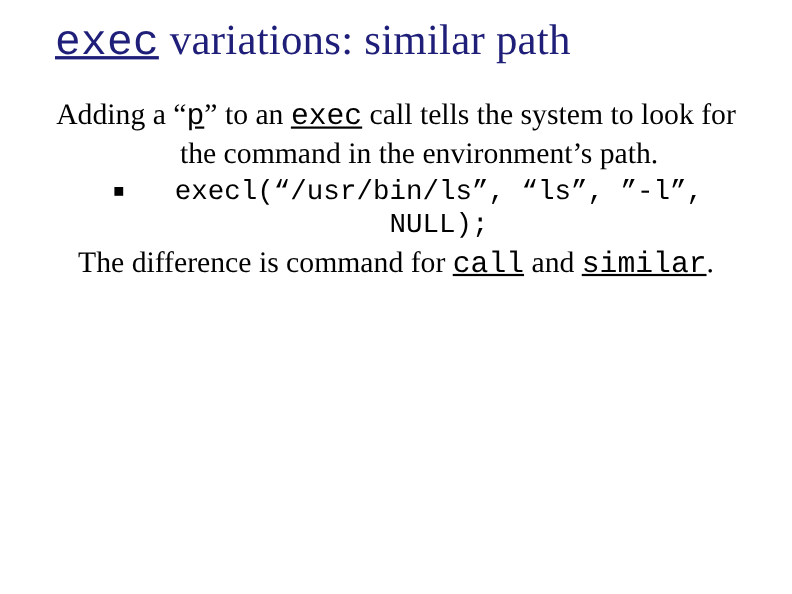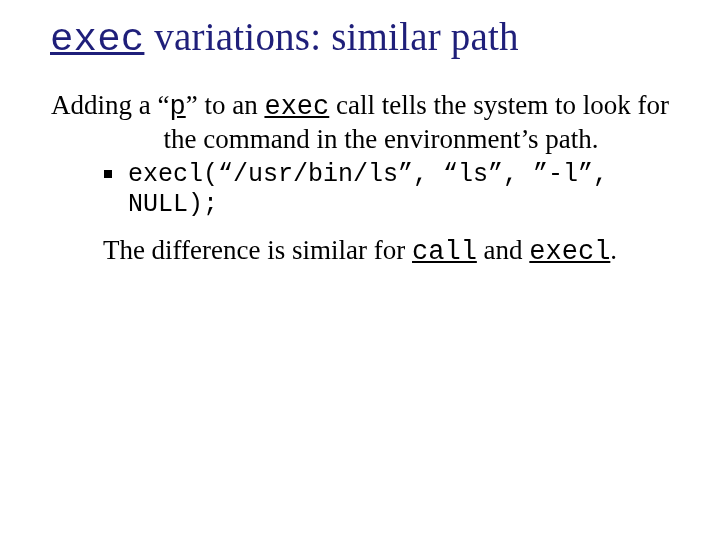--- a/index.html
+++ b/index.html
@@ -34,22 +34,23 @@
     line-height: 1.18;
   }
   .para {
     margin: 0 0 2px 0;
     padding-left: 42px;
     text-indent: -42px;
     text-align: center;
   }
   ul.code-list {
     list-style: none;
-    margin: 4px 0 14px 0;
+    margin: 4px 0 2px 0;
     padding: 0 0 0 50px;
+    text-align: center;
   }
   ul.code-list li {
     position: relative;
     padding-left: 28px;
     margin-bottom: 2px;
     font-family: "Courier New", Courier, monospace;
     font-size: 25px;
     line-height: 1.22;
   }
   ul.code-list li::before {
@@ -79,17 +80,17 @@
     </p>
 
 
     <ul class="code-list">
       <li>
         <span>execl(“/usr/bin/ls”, “ls”, ”-l”, NULL);</span>
       </li>
     </ul>
 
     <p class="para">
-      <span>The difference is similar for </span><span class="mono">call</span><span> and </span><span class="mono">execl</span><span>.</span>
+      <span>The difference is command for </span><span class="mono">call</span><span> and </span><span class="mono">similar</span><span>.</span>
     </p>
 
   </div>
 </div>
 
 </body></html>

